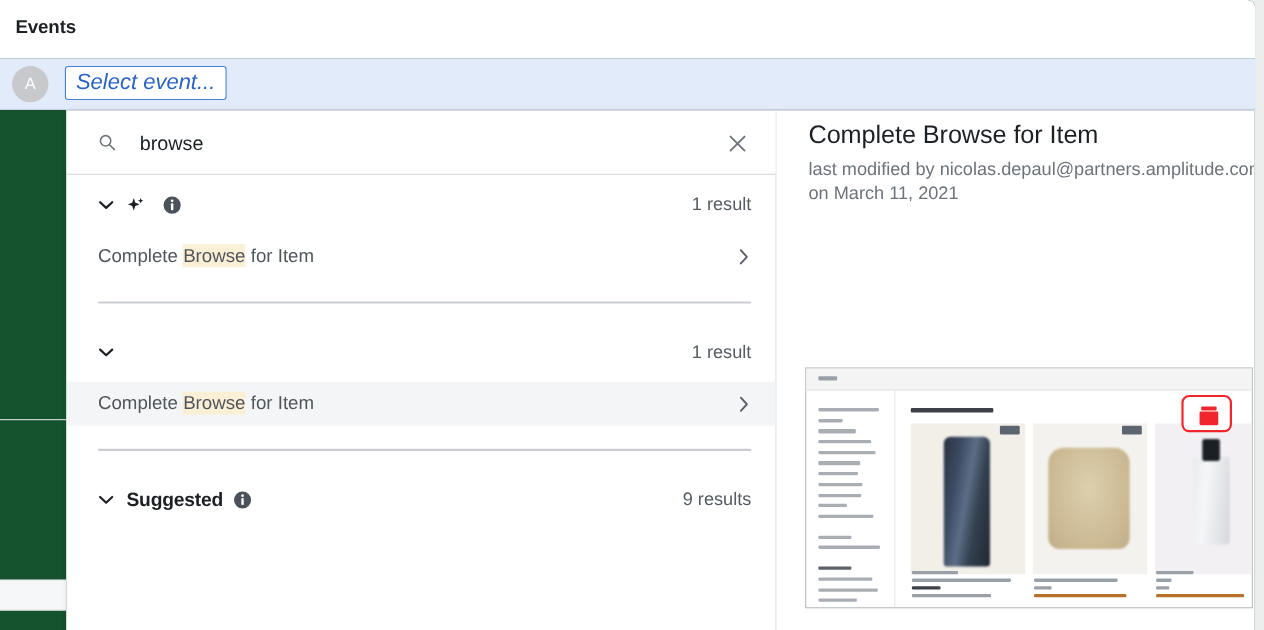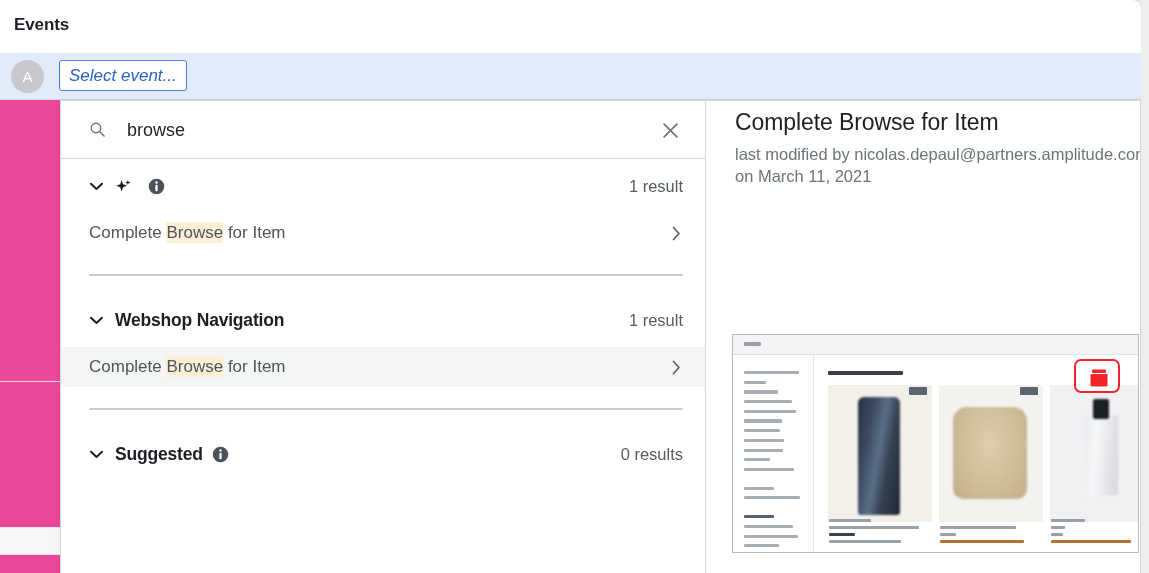--- a/index.html
+++ b/index.html
@@ -18,21 +18,21 @@
     overflow: hidden;
     background: #eceded;
   }
 
   
   .sheet {
     position: absolute;
     left: 0; top: 0;
     width: 1141px;
     height: 573px;
-    background: #ec4899;
+    background: #14532d;
     border-top-right-radius: 7px;
     overflow: hidden;
   }
 
   
   .events-header {
     position: absolute;
     left: 0; top: 0;
     width: 1141px;
     height: 53px;
@@ -79,21 +79,21 @@
     height: 31px;
     box-sizing: border-box;
     padding: 0 9px;
     background: #ffffff;
     border: 1.5px solid #4a80d6;
     border-radius: 3px;
     display: flex;
     align-items: center;
   }
   .select-event-text {
-    font-size: 17px;
+    font-size: 20px;
     font-style: italic;
     color: #2b63c4;
     white-space: nowrap;
   }
 
   
   .dropdown {
     position: absolute;
     left: 60px;
     top: 100px;
@@ -520,21 +520,20 @@
             <polyline points="1.5,1.5 7,7.5 1.5,13.5" fill="none" stroke="#5c6169" stroke-width="1.7" stroke-linecap="round" stroke-linejoin="round"></polyline>
           </svg>
         </div>
 
         <div class="sep"></div>
 
         <div class="section-header">
           <svg class="chev" viewBox="0 0 14 9">
             <polyline points="1.5,1.8 7,7 12.5,1.8" fill="none" stroke="#1c2025" stroke-width="2" stroke-linecap="round" stroke-linejoin="round"></polyline>
           </svg>
-          <span class="section-title">Webshop Navigation</span>
           <span class="result-count">1 result</span>
         </div>
 
         <div class="result-row hovered">
           <span class="result-label"><span>Complete </span><mark>Browse</mark><span> for Item</span></span>
           <svg class="row-chev" viewBox="0 0 9 15">
             <polyline points="1.5,1.5 7,7.5 1.5,13.5" fill="none" stroke="#5c6169" stroke-width="1.7" stroke-linecap="round" stroke-linejoin="round"></polyline>
           </svg>
         </div>
 
@@ -543,21 +542,21 @@
         <div class="section-header">
           <svg class="chev" viewBox="0 0 14 9">
             <polyline points="1.5,1.8 7,7 12.5,1.8" fill="none" stroke="#1c2025" stroke-width="2" stroke-linecap="round" stroke-linejoin="round"></polyline>
           </svg>
           <span class="section-title">Suggested</span>
           <svg class="info-icon" viewBox="0 0 16 16">
             <circle cx="8" cy="8" r="7.3" fill="#4c525a"></circle>
             <circle cx="8" cy="4.3" r="1.15" fill="#ffffff"></circle>
             <rect x="6.95" y="6.4" width="2.1" height="6" rx="0.9" fill="#ffffff"></rect>
           </svg>
-          <span class="result-count">0 results</span>
+          <span class="result-count">9 results</span>
         </div>
 
       </div>
 
       <div class="dd-right">
         <div class="detail-inner">
           <h2 class="detail-title">Complete Browse for Item</h2>
           <div class="detail-meta">last modified by nicolas.depaul@partners.amplitude.com on March 11, 2021</div>
         </div>
 

